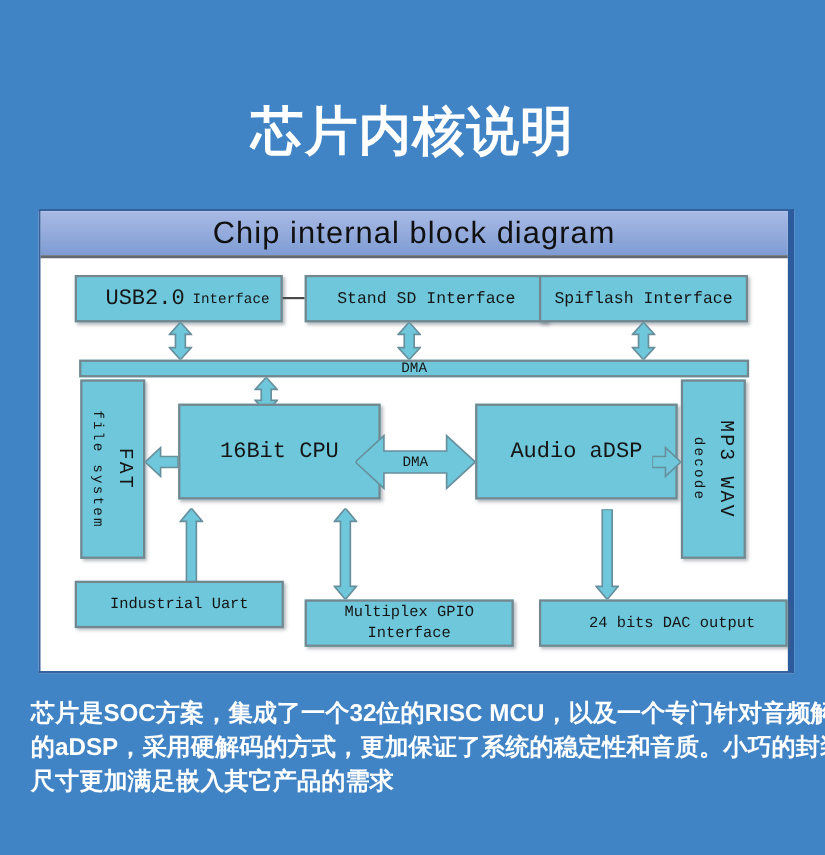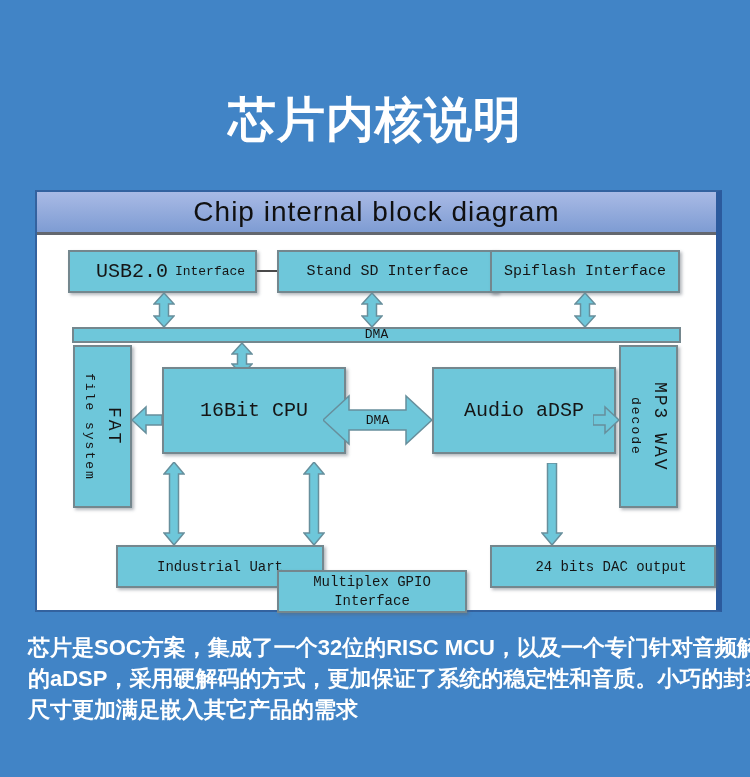--- a/index.html
+++ b/index.html
@@ -144,24 +144,24 @@
     <svg class="arrow" style="left:126px;top:227px;" width="22" height="83">
       <polygon points="11,0 21,12 15.5,12 15.5,71 21,71 11,83 1,71 6.5,71 6.5,12 1,12"></polygon>
       </svg>
     <svg class="arrow" style="left:266px;top:227px;" width="22" height="83">
       <polygon points="11,0 21,12 15.5,12 15.5,71 21,71 11,83 1,71 6.5,71 6.5,12 1,12"></polygon>
       </svg>
     <svg class="arrow" style="left:504px;top:228px;" width="22" height="82">
       <polygon points="6.5,0 15.5,0 15.5,70 21,70 11,82 1,70 6.5,70"></polygon>
       </svg>
 
-    <div class="blk hrow" style="left:31px;top:310px;width:208px;font-size:14px;margin-left:48px;">
+    <div class="blk hrow" style="left:31px;top:293px;width:190px;font-size:14px;">
       <span>Industrial Uart</span>
     </div>
-    <div class="blk hrow two-line" style="left:240px;top:310px;width:190px;margin-top:25px;">
+    <div class="blk hrow two-line" style="left:240px;top:310px;width:190px;">
       <span>
         <span style="display:block">Multiplex GPIO</span>
         <span style="display:block">Interface</span>
       </span>
     </div>
     <div class="blk hrow" style="left:453px;top:310px;width:226px;font-size:14px;padding-left:16px;">
       <span>24 bits DAC output</span>
     </div>
 
   </div>

